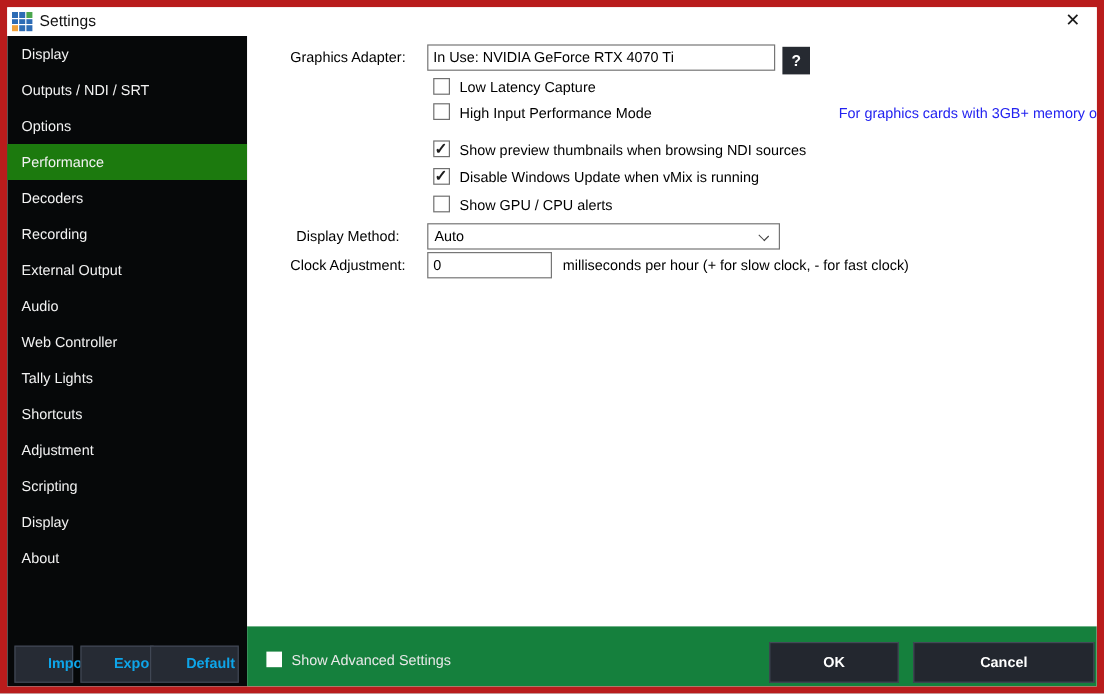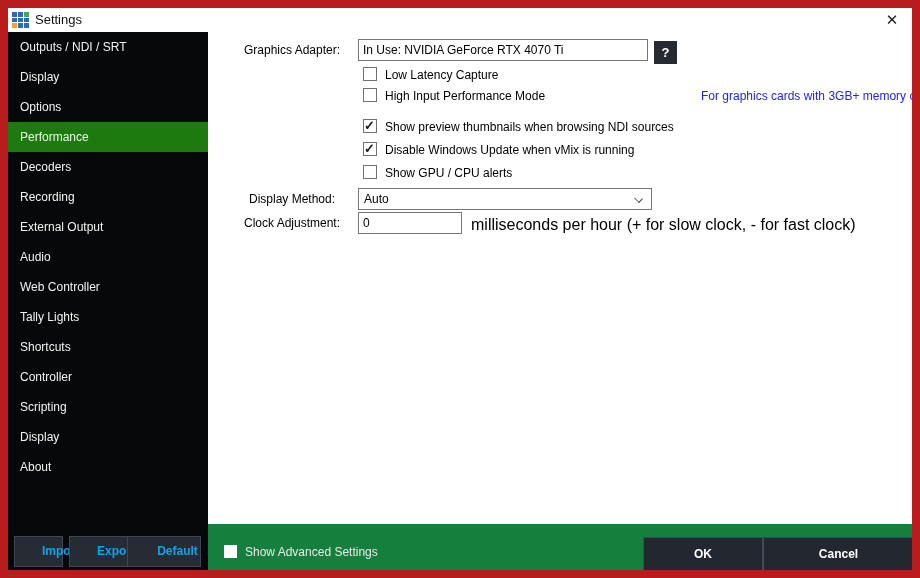--- a/index.html
+++ b/index.html
@@ -1,18 +1,18 @@
 <!DOCTYPE html>
 <html><head>
 <meta charset="utf-8">
 <style>
   * { box-sizing: border-box; margin: 0; padding: 0; }
   html,body { width: 920px; height: 578px; }
   body { font-family: "Liberation Sans", sans-serif; position: relative; background: #888; }
-  .window { position: absolute; inset: 0; border: 8px solid #b91c1c; background: #fff; overflow: hidden; }
+  .window { position: absolute; inset: 0; border: 6px solid #b91c1c; background: #fff; overflow: hidden; }
 
   
   .titlebar { position: absolute; left: 0; top: 0; right: 0; height: 24px; background: #fff; }
   .app-icon { position: absolute; left: 4px; top: 4px; width: 17px; height: 16px;
               display: grid; grid-template-columns: repeat(3,5px); grid-template-rows: repeat(3,4.6px); gap: 1px; }
   .app-icon span { display: block; }
   .title-text { position: absolute; left: 27px; top: 4px; font-size: 13px; color: #111; }
   .close-x { position: absolute; right: 9px; top: 2px; width: 22px; height: 20px; text-align: center;
              font-size: 15px; color: #1a1a1a; line-height: 20px; cursor: default; }
 
@@ -37,29 +37,29 @@
               color: #fff; font-weight: bold; font-size: 13px; text-align: center; line-height: 23px; }
   .cb-row { position: absolute; left: 155px; height: 15px; }
   .cb { position: absolute; left: 0; top: 0; width: 14px; height: 14px; border: 1px solid #707070; background: #fff; }
   .cb i { position: absolute; left: 0px; top: -2px; font-style: normal; font-size: 13px; color: #1d1d1d; font-weight: bold; }
   .cb-label { position: absolute; left: 22px; top: 1px; font-size: 12px; color: #000; white-space: nowrap; }
   .cb-note { position: absolute; left: 338px; top: 1px; font-size: 12px; color: #2222f0; white-space: nowrap; }
   .dropdown { position: absolute; left: 150px; top: 156px; width: 294px; height: 22px; border: 1px solid #767676;
               background: #fff; font-size: 12px; line-height: 20px; padding-left: 5px; color: #000; }
   .chev { position: absolute; right: 9px; top: 6px; width: 7px; height: 7px;
           border-right: 1px solid #444; border-bottom: 1px solid #444; transform: rotate(45deg) scaleY(0.8); }
-  .hint { position: absolute; left: 263px; top: 184px; font-size: 16px; color: #000; white-space: nowrap; }
+  .hint { position: absolute; left: 263px; top: 184px; font-size: 12px; color: #000; white-space: nowrap; }
 
   
   .footer { position: absolute; left: 200px; top: 516px; right: 0; bottom: 0; background: #15803d; }
   .adv-cb { position: absolute; left: 16px; top: 21px; width: 13px; height: 13px; background: #fff; }
   .adv-label { position: absolute; left: 37px; top: 21px; font-size: 12px; color: #e8e8e8; }
   .fbtn { position: absolute; top: 13px; height: 34px; background: #23272f; border: 1px solid #434a57;
           color: #fff; font-weight: bold; font-size: 12px; text-align: center; line-height: 32px; }
-  .fbtn.ok { left: 435px; width: 120px; }
+  .fbtn.ok { left: 435px; width: 108px; }
   .fbtn.cancel { left: 555px; width: 151px; }
 </style>
 </head>
 <body>
 
 <div class="window">
 
   <div class="titlebar">
     <div class="app-icon">
         <span style="background: rgb(45, 108, 181);"></span>
@@ -70,32 +70,32 @@
         <span style="background: rgb(45, 108, 181);"></span>
         <span style="background: rgb(240, 161, 58);"></span>
         <span style="background: rgb(45, 108, 181);"></span>
         <span style="background: rgb(45, 108, 181);"></span>
       </div>
     <div class="title-text">Settings</div>
     <div class="close-x">✕</div>
   </div>
 
   <div class="sidebar">
+    <div class="side-item">Display</div>
     <div class="side-item">Outputs / NDI / SRT</div>
-    <div class="side-item">Display</div>
     <div class="side-item">Options</div>
     <div class="side-item selected">Performance</div>
     <div class="side-item">Decoders</div>
     <div class="side-item">Recording</div>
     <div class="side-item">External Output</div>
     <div class="side-item">Audio</div>
     <div class="side-item">Web Controller</div>
     <div class="side-item">Tally Lights</div>
     <div class="side-item">Shortcuts</div>
-    <div class="side-item">Controller</div>
+    <div class="side-item">Adjustment</div>
     <div class="side-item">Scripting</div>
     <div class="side-item">Display</div>
     <div class="side-item">About</div>
 
     <div class="sbtn import">Import</div>
     <div class="sbtn export">Export</div>
     <div class="sbtn default">Default</div>
   </div>
 
   <div class="content">

